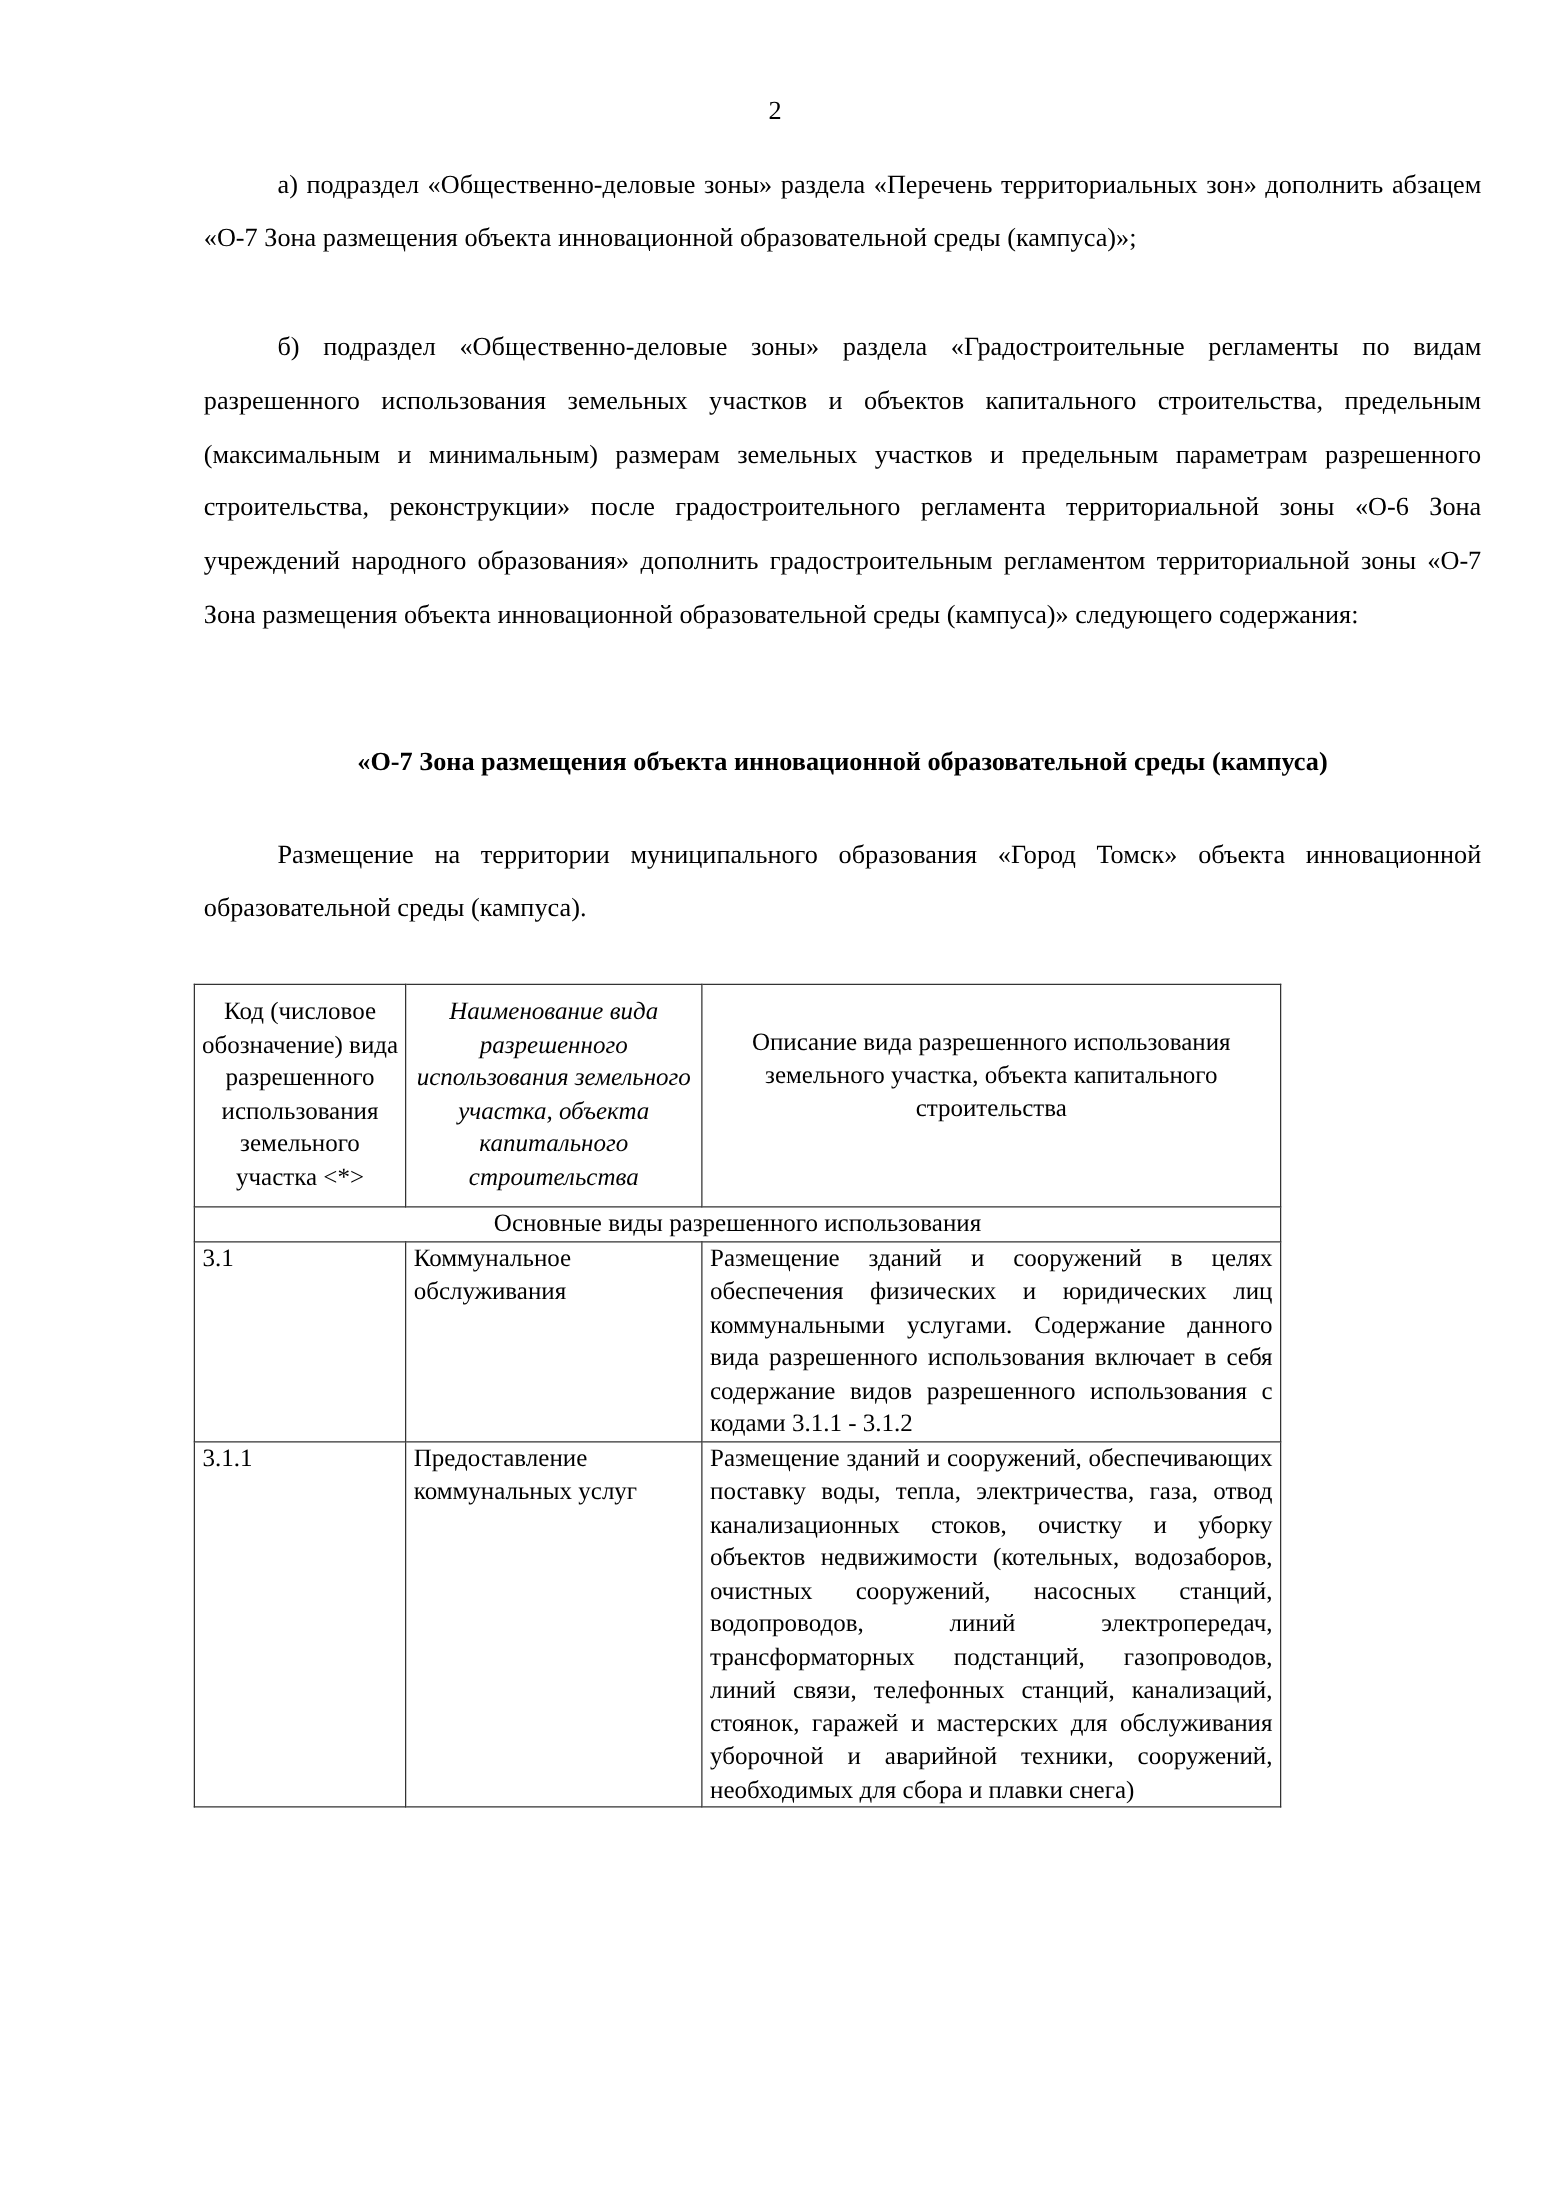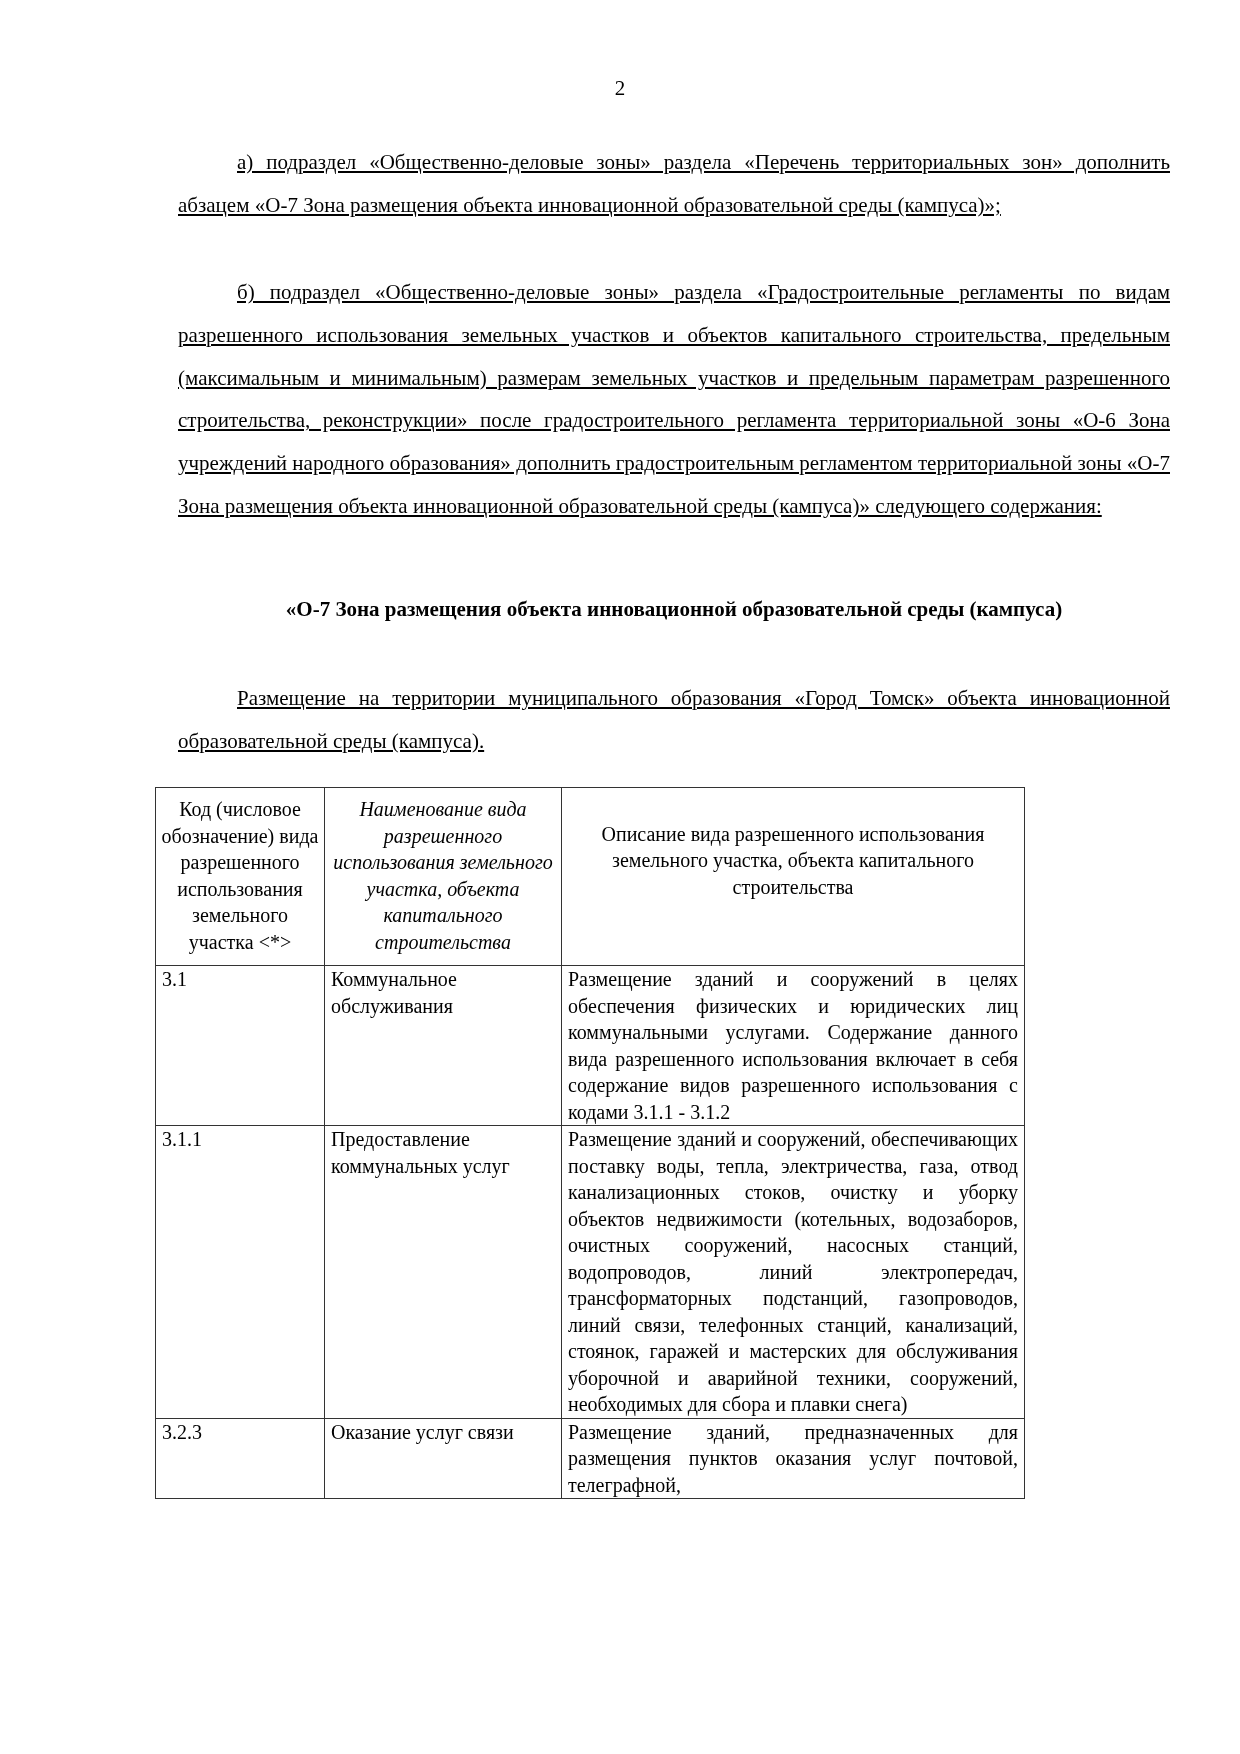--- a/index.html
+++ b/index.html
@@ -2,21 +2,21 @@
 <html><head>
   <meta charset="utf-8">
   <style>
     html, body { margin: 0; padding: 0; background: #ffffff; }
     body { width: 1240px; height: 1754px; position: relative; overflow: hidden;
            font-family: "Liberation Serif", serif; color: #000; }
     .page-number { position: absolute; top: 76px; left: 0; width: 1240px; text-align: center;
                    font-size: 21px; }
     .body-text { position: absolute; left: 163px; width: 1022px; font-size: 21px; line-height: 42.8px;
                  text-align: justify; }
-    .para { margin: 15px; text-indent: 59px; text-decoration: underline; }
+    .para { margin: 0; text-indent: 59px; }
     #para-a { top: 126px; }
     #para-b { top: 256px; }
     .zone-title { position: absolute; top: 597px; left: 163px; width: 1022px; text-align: center;
                   font-weight: bold; font-size: 21px; font-family: Liberation Serif, serif; }
     #para-c { top: 662px; }
     table.regs { position: absolute; top: 787px; left: 155px; width: 870px;
                  border-collapse: collapse; font-size: 20px; line-height: 26.5px; }
     table.regs td, table.regs th { border: 1.5px solid #333; vertical-align: top; padding: 0 6px; font-weight: normal; }
     table.regs th { text-align: center; vertical-align: middle; padding: 8px 4px 10px; }
     .col1 { width: 160px; }
@@ -47,29 +47,27 @@
 
 <table class="regs">
   <thead>
     <tr>
       <th class="col1">Код (числовое обозначение) вида разрешенного использования земельного участка &lt;*&gt;</th>
       <th class="col2">Наименование вида разрешенного использования земельного участка, объекта капитального строительства</th>
       <th class="head-desc"><span>Описание вида разрешенного использования земельного участка, объекта капитального строительства</span></th>
     </tr>
   </thead>
   <tbody>
+    <tr class="section-row">
+      <td colspan="3">Основные виды разрешенного использования</td>
+    </tr>
     <tr class="data-row">
       <td>3.1</td>
       <td>Коммунальное обслуживания</td>
       <td class="desc">Размещение зданий и сооружений в целях обеспечения физических и юридических лиц коммунальными услугами. Содержание данного вида разрешенного использования включает в себя содержание видов разрешенного использования с кодами 3.1.1 - 3.1.2</td>
     </tr>
     <tr class="data-row">
       <td>3.1.1</td>
       <td>Предоставление коммунальных услуг</td>
       <td class="desc">Размещение зданий и сооружений, обеспечивающих поставку воды, тепла, электричества, газа, отвод канализационных стоков, очистку и уборку объектов недвижимости (котельных, водозаборов, очистных сооружений, насосных станций, водопроводов, линий электропередач, трансформаторных подстанций, газопроводов, линий связи, телефонных станций, канализаций, стоянок, гаражей и мастерских для обслуживания уборочной и аварийной техники, сооружений, необходимых для сбора и плавки снега)</td>
     </tr>
-    <tr class="data-row">
-      <td>3.2.3</td>
-      <td>Оказание услуг связи</td>
-      <td class="desc">Размещение зданий, предназначенных для размещения пунктов оказания услуг почтовой, телеграфной,</td>
-    </tr>
   </tbody>
 </table>
 
 </body></html>

